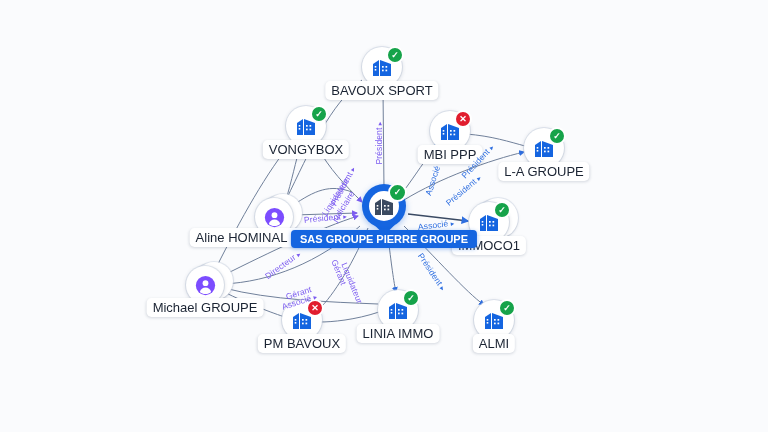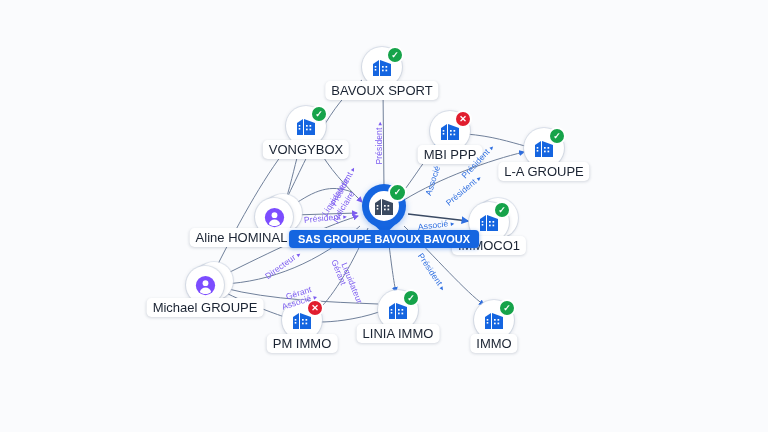--- a/index.html
+++ b/index.html
@@ -256,21 +256,21 @@
         <path fill="#1565e0" d="M3 21V9l6-4v16H3zm7 0V5l11 4v12H10z"></path>
         <rect x="4.7" y="11" width="1.6" height="1.6" fill="#fff"></rect>
         <rect x="4.7" y="14" width="1.6" height="1.6" fill="#fff"></rect>
         <rect x="12" y="11" width="1.7" height="1.7" fill="#fff"></rect>
         <rect x="15.5" y="11" width="1.7" height="1.7" fill="#fff"></rect>
         <rect x="12" y="14.6" width="1.7" height="1.7" fill="#fff"></rect>
         <rect x="15.5" y="14.6" width="1.7" height="1.7" fill="#fff"></rect>
       </svg>
       <span class="badge ok">✓</span>
     </div>
-    <div class="nlabel">IMMO</div>
+    <div class="nlabel">ALMI</div>
   </div>
 
   <div class="node company" style="left:398px;top:310px;">
     <div class="disc">
       <svg class="glyph" viewBox="0 0 24 24">
         <path fill="#1565e0" d="M3 21V9l6-4v16H3zm7 0V5l11 4v12H10z"></path>
         <rect x="4.7" y="11" width="1.6" height="1.6" fill="#fff"></rect>
         <rect x="4.7" y="14" width="1.6" height="1.6" fill="#fff"></rect>
         <rect x="12" y="11" width="1.7" height="1.7" fill="#fff"></rect>
         <rect x="15.5" y="11" width="1.7" height="1.7" fill="#fff"></rect>
@@ -288,21 +288,21 @@
         <path fill="#1565e0" d="M3 21V9l6-4v16H3zm7 0V5l11 4v12H10z"></path>
         <rect x="4.7" y="11" width="1.6" height="1.6" fill="#fff"></rect>
         <rect x="4.7" y="14" width="1.6" height="1.6" fill="#fff"></rect>
         <rect x="12" y="11" width="1.7" height="1.7" fill="#fff"></rect>
         <rect x="15.5" y="11" width="1.7" height="1.7" fill="#fff"></rect>
         <rect x="12" y="14.6" width="1.7" height="1.7" fill="#fff"></rect>
         <rect x="15.5" y="14.6" width="1.7" height="1.7" fill="#fff"></rect>
       </svg>
       <span class="badge ko">✕</span>
     </div>
-    <div class="nlabel">PM IMMO</div>
+    <div class="nlabel">PM BAVOUX</div>
   </div>
 
   <div class="node person" style="left:205px;top:285px;">
     <div class="disc person stack">
       <svg class="glyph small" viewBox="0 0 24 24">
         <circle cx="12" cy="12" r="11" fill="#7c4dff"></circle>
         <circle cx="12" cy="9.4" r="3.3" fill="#fff"></circle>
         <path fill="#fff" d="M5.6 19.4c.7-3.4 3.3-5.2 6.4-5.2s5.7 1.8 6.4 5.2c-1.7 1.6-3.9 2.3-6.4 2.3s-4.7-.7-6.4-2.3z"></path>
       </svg>
     </div>
@@ -348,16 +348,16 @@
           <rect x="4.7" y="11" width="1.6" height="1.6" fill="#fff"></rect>
           <rect x="4.7" y="14" width="1.6" height="1.6" fill="#fff"></rect>
           <rect x="12" y="11" width="1.7" height="1.7" fill="#fff"></rect>
           <rect x="15.5" y="11" width="1.7" height="1.7" fill="#fff"></rect>
           <rect x="12" y="14.6" width="1.7" height="1.7" fill="#fff"></rect>
           <rect x="15.5" y="14.6" width="1.7" height="1.7" fill="#fff"></rect>
         </svg>
       </div>
       <span class="badge ok">✓</span>
     </div>
-    <div class="pill">SAS GROUPE BAVOUX BAVOUX</div>
+    <div class="pill">SAS GROUPE PIERRE GROUPE</div>
   </div>
 
 </div>
 
 </body></html>

